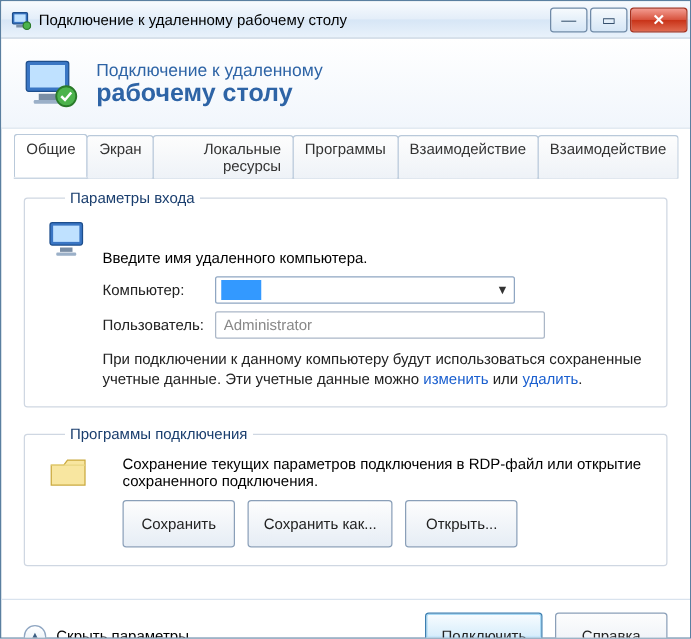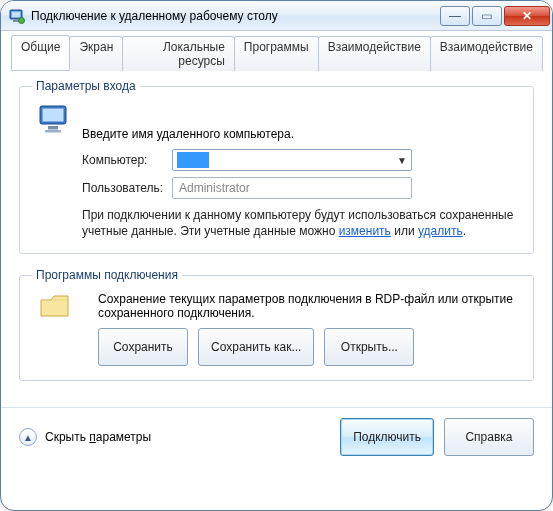--- a/index.html
+++ b/index.html
@@ -1,47 +1,47 @@
 <!DOCTYPE html>
 <html><head>
 <meta charset="utf-8">
 <style>
 * { box-sizing: border-box; margin: 0; padding: 0; font-family: "Segoe UI", Tahoma, sans-serif; font-size: 12px; }
 body { background: #fff; }
-.window { width: 553px; height: 511px; border: 1px solid #5a7fa0; border-radius: 14px; overflow: hidden; background: #fff; box-shadow: 0 0 6px rgba(0,0,0,.15); margin: 0; }
+.window { width: 553px; height: 511px; border: 1px solid #5a7fa0; border-radius: 0; overflow: hidden; background: #fff; box-shadow: 0 0 6px rgba(0,0,0,.15); margin: 0; }
 .titlebar { height: 30px; background: linear-gradient(#f8fbfe,#e4eef9 48%,#d7e6f6 52%,#e9f2fb); border-bottom: 1px solid #b9c9da; display: flex; align-items: center; padding: 0 2px 0 8px; }
 .titlebar .icon { width: 16px; height: 16px; margin-right: 6px; display:inline-block; }
 .titlebar .title { flex:1; color:#000; }
 .winbtns { display:flex; gap:2px; }
 .winbtn { width:30px; height:20px; border:1px solid #6f8aa7; border-radius:3px; display:flex; align-items:center; justify-content:center; background:linear-gradient(#f6fafd,#d5e6f6); cursor:pointer; }
 .winbtn.close{ width:46px; background:linear-gradient(#f39b90,#d8543f 48%,#c93419 52%,#e06a50); border-color:#a5301d; }
 .winbtn .g{ font-size:12px; line-height:1; color:#35506d; }
 .winbtn.close .g{ color:#fff; font-weight:bold; }
 .header { height:72px; background:linear-gradient(#fff,#f1f6fc); border-bottom:1px solid #d9e3ee; display:flex; align-items:center; padding:0 18px; gap:14px; }
 .header-icon { width:44px; height:44px; position:relative; }
 .header-text .l1{ color:#2e64a6; font-size:14px; }
 .header-text .l2{ color:#2e64a6; font-size:20px; font-weight:bold; line-height:1.1; }
 .tabs { display:flex; margin:4px 10px 0 10px; border-bottom:1px solid #b9c9da;text-align:right; }
 .tab { border:1px solid #b9c9da; border-bottom:none; background:linear-gradient(#fdfdfd,#eef2f7); padding:3px 9px; margin-right:-1px; border-radius:3px 3px 0 0; cursor:pointer; color:#333; position:relative; top:1px; }
 .tab.active{ background:#fff; border-bottom:1px solid #fff; z-index:2; top:0; padding-top:4px; padding-bottom:4px; }
 .body { padding:8px 18px 12px 18px; }
 fieldset { border:1px solid #cfd7e2; border-radius:3px; padding:10px 12px 14px 12px; margin-bottom:14px; }
-legend { padding:0 4px; color:#1a3e6e; }
+legend { padding:0 4px; color:#1a3e6e;margin-left:20px; }
 .row { display:flex; align-items:center; margin:6px 0; }
 .row .lbl{ width:90px; color:#222; }
 .row .ctl{ flex:1; }
 .combo { height:22px; border:1px solid #8fa6c2; background:#fff; display:flex; align-items:center; justify-content:space-between; padding:0 4px; width:240px; border-radius:2px; }
 .combo .val{ background:#3399ff; color:#fff; padding:0 16px; height:16px; display:inline-block; }
 .combo .arrow{ font-size:10px; color:#333; }
-.textinput { height:22px; border:1px solid #abb7c7; border-radius:2px; padding:0 6px; width:240px; background:#fff; color:#777; }
+.textinput { height:22px; border:1px solid #abb7c7; border-radius:2px; padding:0 6px; width:264px; background:#fff; color:#777; }
 .iconcell { width:46px; display:flex; justify-content:center; align-items:flex-start; }
 .login-group { display:flex; gap:4px; }
 .login-body { flex:1; }
 .note { color:#222; margin-top:8px; line-height:1.35; }
-.note a{ color:#1a5fcf; text-decoration:underline; cursor:pointer; }
+.note a{ color:#1a5fcf; cursor:pointer; }
 .chk { display:flex; align-items:center; gap:6px; margin-top:4px; }
 .chk input{ width:14px; height:14px; }
 .conn-group { display:flex; gap:20px; }
 .btnrow { display:flex; gap:10px; margin-top:8px; }
 .btn { min-width:90px; height:38px; border:1px solid #8a9fb8; border-radius:3px; background:linear-gradient(#fdfdfd,#e6edf5); cursor:pointer; padding:0 12px; color:#222; }
 .btn.primary{ border:1px solid #3c7fb1; box-shadow:0 0 0 1px #a7d9f5 inset; background:linear-gradient(#f8fcff,#d9eefb 48%,#c0e4fa 52%,#e7f5fe); }
 .footer { border-top:1px solid #d9e3ee; padding:10px 18px; display:flex; align-items:center; justify-content:space-between; }
 .footer-left { display:flex; align-items:center; gap:8px; cursor:pointer; }
 .chev{ width:18px; height:18px; border:1px solid #8fa6c2; border-radius:50%; background:linear-gradient(#fff,#e6eef7); display:flex; align-items:center; justify-content:center; font-size:10px; color:#3b5d82; }
 .footer-right{ display:flex; gap:10px; }
@@ -69,20 +69,36 @@
         </div>
       <div class="winbtn">
           <span class="g">▭</span>
         </div>
       <div class="winbtn close">
           <span class="g">✕</span>
         </div>
     </div>
   </div>
 
+  <div class="header">
+    <div class="header-icon">
+      <svg width="44" height="44" viewBox="0 0 44 44">
+          <rect x="2" y="4" width="34" height="24" rx="2" fill="#3a76c4" stroke="#1d4e8c"></rect>
+          <rect x="5" y="7" width="28" height="18" fill="#bfe1ff"></rect>
+          <rect x="12" y="30" width="14" height="5" fill="#7a8ea5"></rect>
+          <rect x="8" y="35" width="22" height="3" rx="1" fill="#9bb0c8"></rect>
+          <circle cx="34" cy="32" r="8" fill="#4cb34c" stroke="#2a7a2a" stroke-width="1.5"></circle>
+          <path d="M30 32 l3 3 l5 -6" stroke="#fff" stroke-width="2" fill="none"></path>
+        </svg>
+    </div>
+    <div class="header-text">
+      <div class="l1">Подключение к удаленному</div>
+      <div class="l2">рабочему столу</div>
+    </div>
+  </div>
 
   <div class="tabs">
     <div class="tab active">Общие</div>
     <div class="tab">Экран</div>
     <div class="tab">Локальные ресурсы</div>
     <div class="tab">Программы</div>
     <div class="tab">Взаимодействие</div>
     <div class="tab">Взаимодействие</div>
   </div>
 

